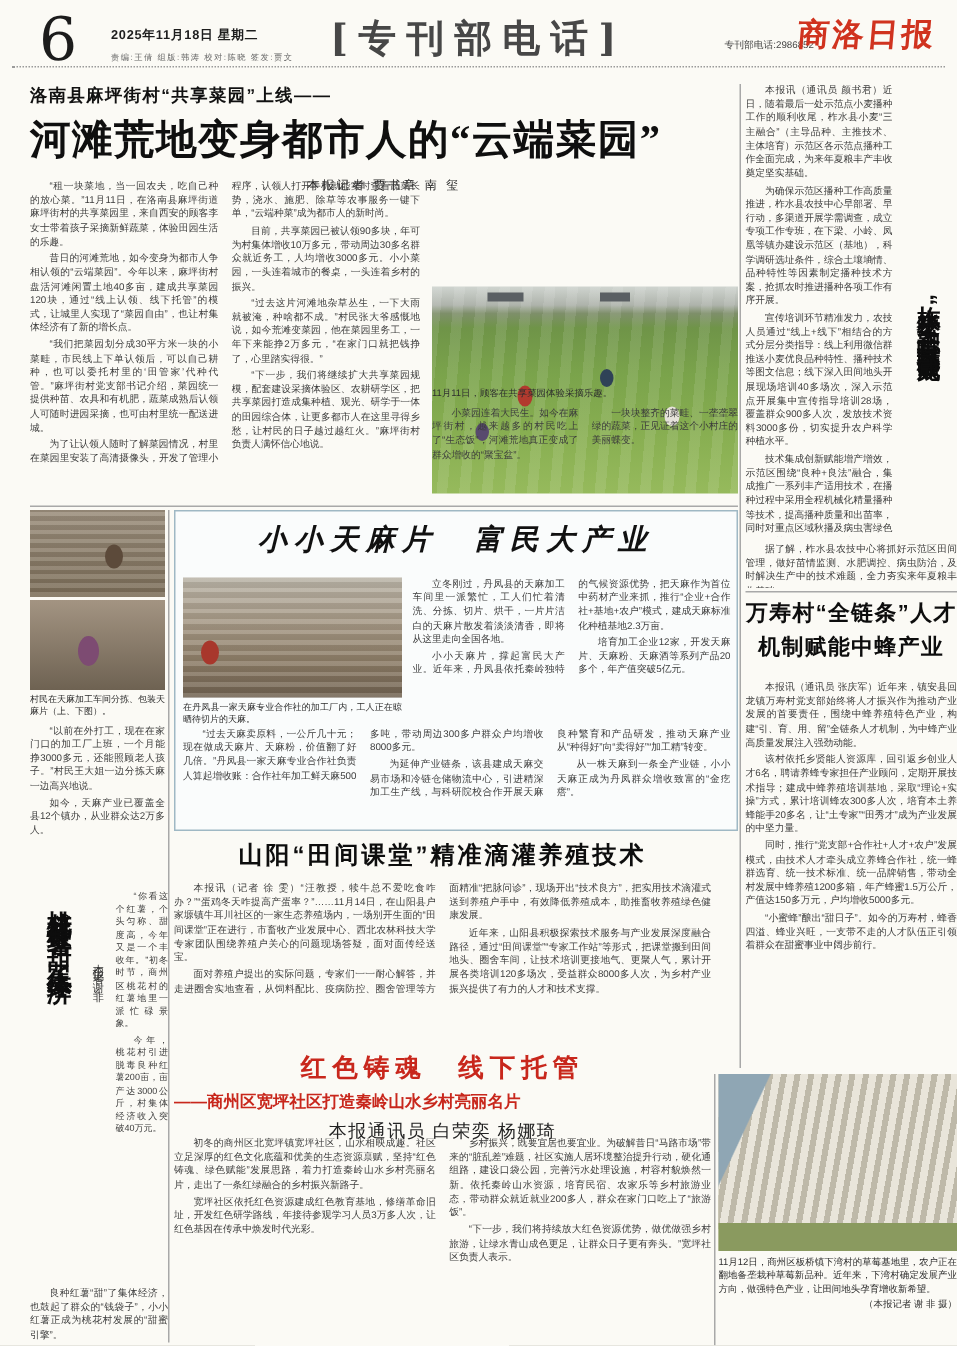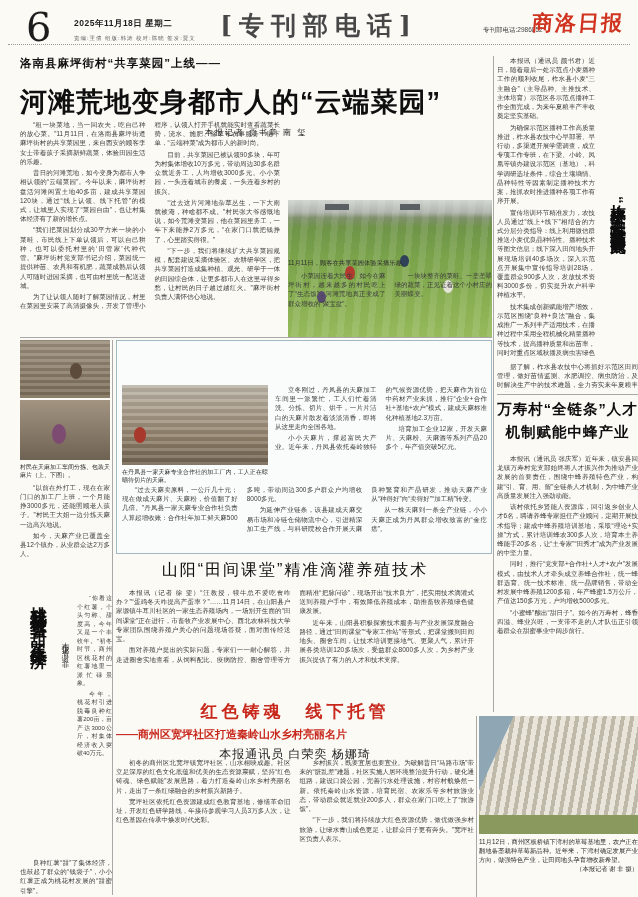--- a/index.html
+++ b/index.html
@@ -24,21 +24,21 @@
   .body-text { font-size:6.5px; line-height:1.42; text-align:justify; color:#3c3c3c; overflow:hidden; }
   .body-text p { text-indent:2em; margin:0 0 2px; }
   .cols-2 { column-count:2; column-gap:9px; }
   .cols-3 { column-count:3; column-gap:9px; }
   .caption { font-size:6.3px; line-height:1.4; color:#2e2e2e; text-align:justify; overflow:hidden; }
   .vline { position:absolute; width:1px; background:#a8a8a8; }
   .hline { position:absolute; height:1px; background:#a8a8a8; }
   
   .main-art { position:absolute; left:20px; top:56px; width:472px; height:280px; }
   .kicker { font-size:11.5px; font-weight:bold; color:#111; letter-spacing:1px; }
-  .headline { margin-top:13px; font-size:27px; font-weight:800; letter-spacing:1px; color:#0f0f0f; white-space:nowrap; }
+  .headline { margin-top:4px; font-size:27px; font-weight:800; letter-spacing:1px; color:#0f0f0f; white-space:nowrap;font-family:Liberation Serif, serif; }
   .byline { margin-top:7px; text-align:center; font-size:8px; letter-spacing:2px; color:#222; }
   .main-left  { position:absolute; left:0; top:64px; width:260px; height:216px; }
   .main-photo { position:absolute; left:268px; top:62px; width:204px; height:138px; }
   .main-caption { position:absolute; left:268px; top:203px; width:204px; }
   .main-below { position:absolute; left:268px; top:215px; width:204px; height:65px; }
   
   .photo { position:relative; overflow:hidden; }
   .photo-garden { background:
       repeating-linear-gradient(95deg, rgba(255,255,255,.10) 0 7px, rgba(0,0,0,0) 7px 15px),
       linear-gradient(180deg,#cfd4cf 0,#aeb3ab 9%,#7e8f6a 13%,#6f9448 20%,#7aa34b 42%,#86ad50 68%,#96ba5c 100%); }
@@ -94,21 +94,21 @@
   .taohua { position:absolute; left:20px; top:594px; width:92px; height:301px; }
   .th-head { position:absolute; left:2px; top:0; width:34px; height:262px;
     writing-mode:vertical-rl; font-size:16.5px; font-weight:800; color:#0d0d0d;
     letter-spacing:2px; line-height:34px; text-align:left; }
   .th-byline { position:absolute; left:40px; top:42px; height:130px;
     writing-mode:vertical-rl; font-size:7.5px; letter-spacing:2px; color:#333; }
   .th-text { position:absolute; left:57px; top:0; width:35px; height:260px; font-size:6px; }
   .th-bottom { position:absolute; left:0; top:264px; width:92px; height:37px; }
   
   .shanyang { position:absolute; left:116px; top:560px; width:358px; height:138px; }
-  .sy-title { text-align:center; font-size:16px; font-weight:400; letter-spacing:2px; color:#0d0d0d; }
+  .sy-title { text-align:center; font-size:16px; font-weight:700; letter-spacing:2px; color:#0d0d0d; }
   .sy-body { position:absolute; left:0; top:28px; width:358px; height:108px; }
   
   .hongse { position:absolute; left:116px; top:700px; width:358px; height:197px; }
   .h-title { text-align:center; font-size:17px; font-weight:800; letter-spacing:4px; color:#c8271c; }
   .h-subtitle { margin-top:4px; text-align:left; font-size:11px; font-weight:700; color:#c8271c; }
   .h-byline { margin-top:4px; text-align:center; font-size:12px; letter-spacing:1px; color:#222; }
   .h-body { position:absolute; left:0; top:58px; width:358px; height:137px; }
 </style>
 </head>
 <body>
@@ -171,20 +171,21 @@
 机制赋能中蜂产业</div>
     <div class="w-body body-text">
         <p>本报讯（通讯员 张庆军）近年来，镇安县回龙镇万寿村党支部始终将人才振兴作为推动产业发展的首要责任，围绕中蜂养殖特色产业，构建“引、育、用、留”全链条人才机制，为中蜂产业高质量发展注入强劲动能。</p>
         <p>该村依托乡贤能人资源库，回引返乡创业人才6名，聘请养蜂专家担任产业顾问，定期开展技术指导；建成中蜂养殖培训基地，采取“理论+实操”方式，累计培训蜂农300多人次，培育本土养蜂能手20多名，让“土专家”“田秀才”成为产业发展的中坚力量。</p>
         <p>同时，推行“党支部+合作社+人才+农户”发展模式，由技术人才牵头成立养蜂合作社，统一蜂群选育、统一技术标准、统一品牌销售，带动全村发展中蜂养殖1200多箱，年产蜂蜜1.5万公斤，产值达150多万元，户均增收5000多元。</p>
         <p>“小蜜蜂”酿出“甜日子”。如今的万寿村，蜂香四溢、蜂业兴旺，一支带不走的人才队伍正引领着群众在甜蜜事业中阔步前行。</p>
       </div>
   </div>
 
   <div class="tianma">
+    <div class="t-title">小小天麻片　富民大产业</div>
     <div class="t-photo photo photo-workshop">
       <div class="fig" style="left:8%;top:52%;width:12px;height:16px;background:#a8372c;"></div>
     </div>
     <div class="t-caption caption">在丹凤县一家天麻专业合作社的加工厂内，工人正在晾晒待切片的天麻。</div>
     <div class="t-right body-text cols-2">
         <p>立冬刚过，丹凤县的天麻加工车间里一派繁忙，工人们忙着清洗、分拣、切片、烘干，一片片洁白的天麻片散发着淡淡清香，即将从这里走向全国各地。</p>
         <p>小小天麻片，撑起富民大产业。近年来，丹凤县依托秦岭独特的气候资源优势，把天麻作为首位中药材产业来抓，推行“企业+合作社+基地+农户”模式，建成天麻标准化种植基地2.3万亩。</p>
         <p>培育加工企业12家，开发天麻片、天麻粉、天麻酒等系列产品20多个，年产值突破5亿元。</p>
       </div>
     <div class="t-bottom body-text cols-3">

